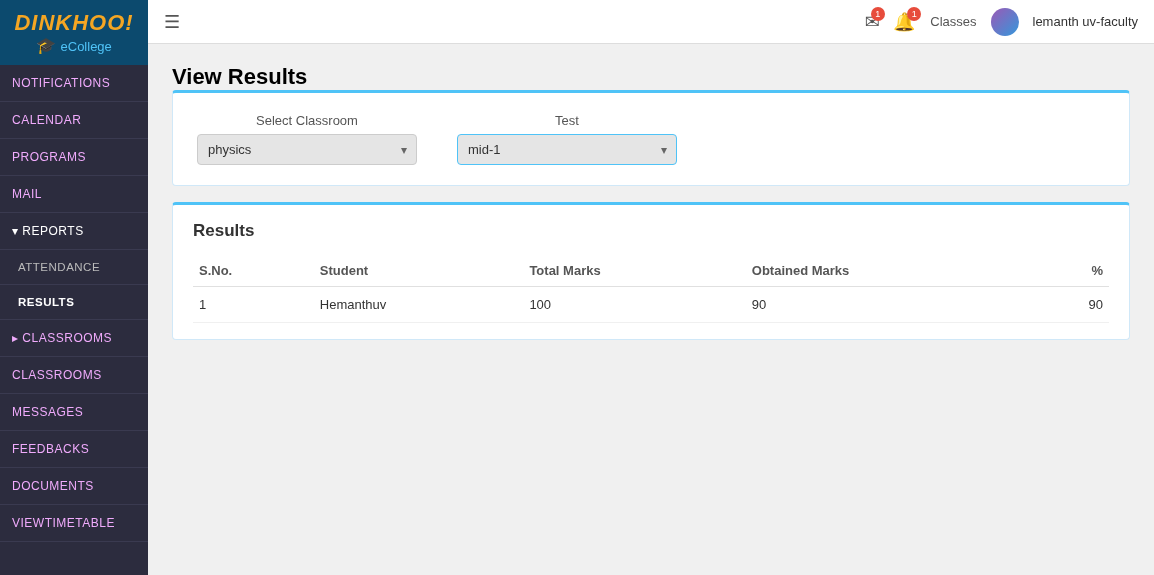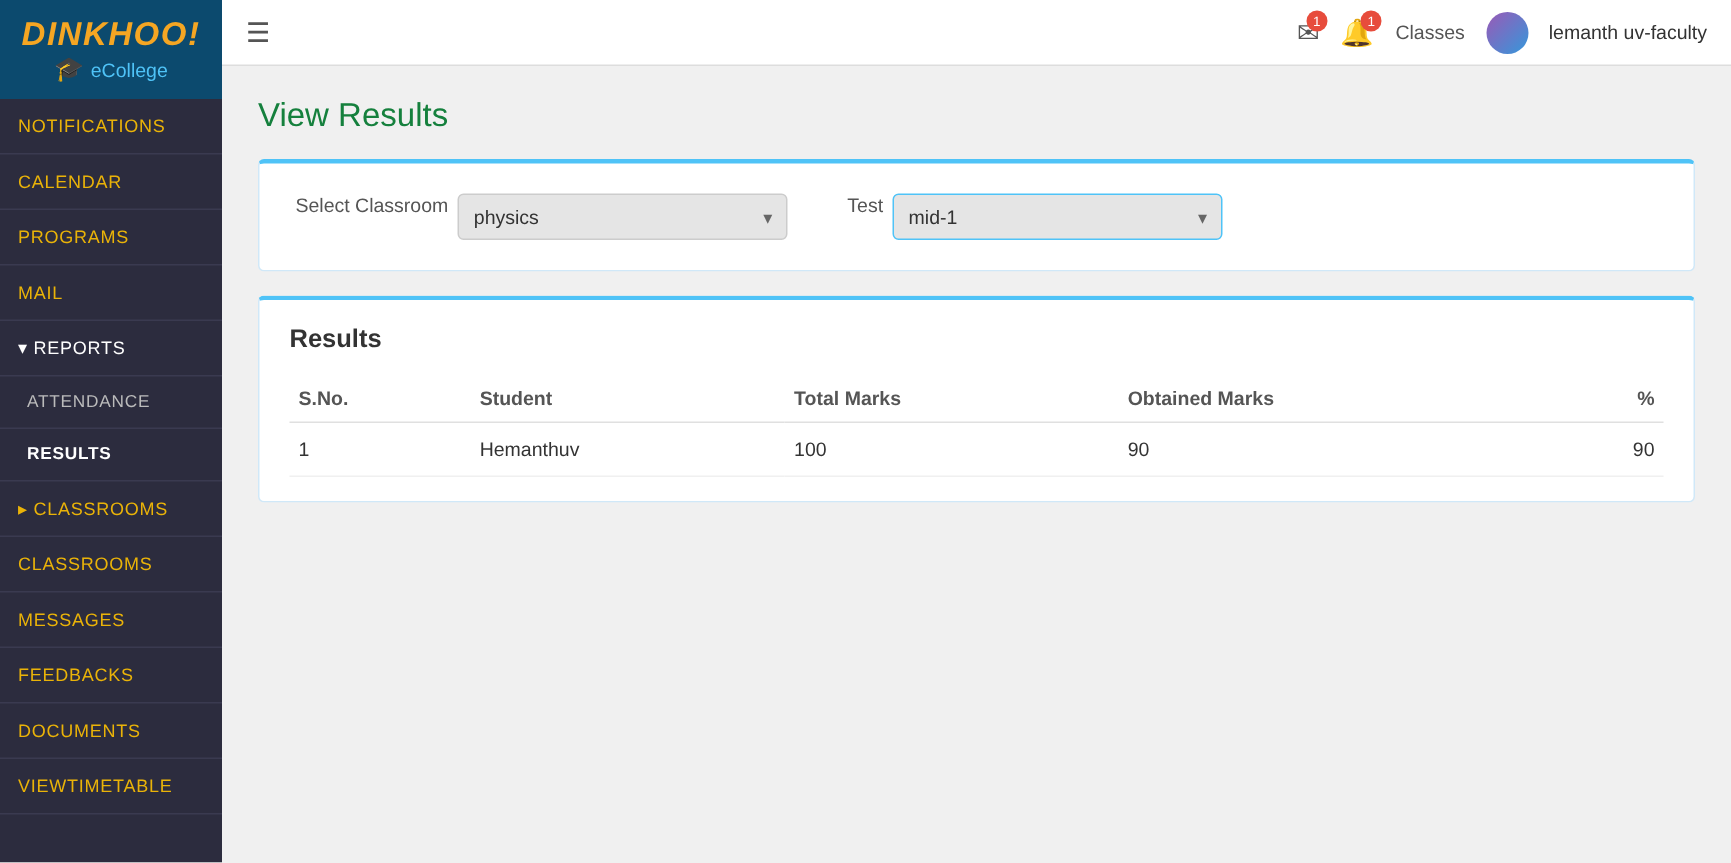--- a/index.html
+++ b/index.html
@@ -38,21 +38,21 @@
     }
     .sidebar-user {
       padding: 8px 10px;
       font-size: 13px;
       color: #ccc;
       border-bottom: 1px solid #444;
     }
     .sidebar-item {
       padding: 11px 12px;
       font-size: 12px;
-      color: #eab308;
+      color: #f0abfc;
       cursor: pointer;
       border-bottom: 1px solid #3a3a50;
       text-transform: uppercase;
       letter-spacing: 0.5px;
     }
     .sidebar-item.active { color: #fff; }
     .sidebar-item.sub { padding-left: 18px; font-size: 11.5px; color: #bbb; }
     .sidebar-item.sub.active-sub { color: #fff; font-weight: bold; }
 
     
@@ -118,40 +118,40 @@
     }
 
     
     .content {
       padding: 20px 24px;
       flex: 1;
       overflow-y: auto;
     }
     .page-title {
       font-size: 22px;
-      font-weight: 400;
-      color: #15803d;
-      margin-bottom: 16px;
+      font-weight: 700;
+      color: #000000;
     }
 
     
     .filter-card {
       background: #fff;
       border: 1px solid #d0e8f8;
       border-top: 3px solid #4fc3f7;
       border-radius: 4px;
       padding: 20px 24px;
       margin-bottom: 16px;
       display: flex;
       gap: 40px;
     }
     .filter-group {
       display: flex;
-      flex-direction: row;
+      flex-direction: column;
       gap: 6px;
+      align-items: center;
     }
     .filter-label {
       font-size: 13px;
       color: #555;
     }
     .filter-select-wrapper {
       position: relative;
     }
     .filter-select-wrapper select {
       width: 100%;

